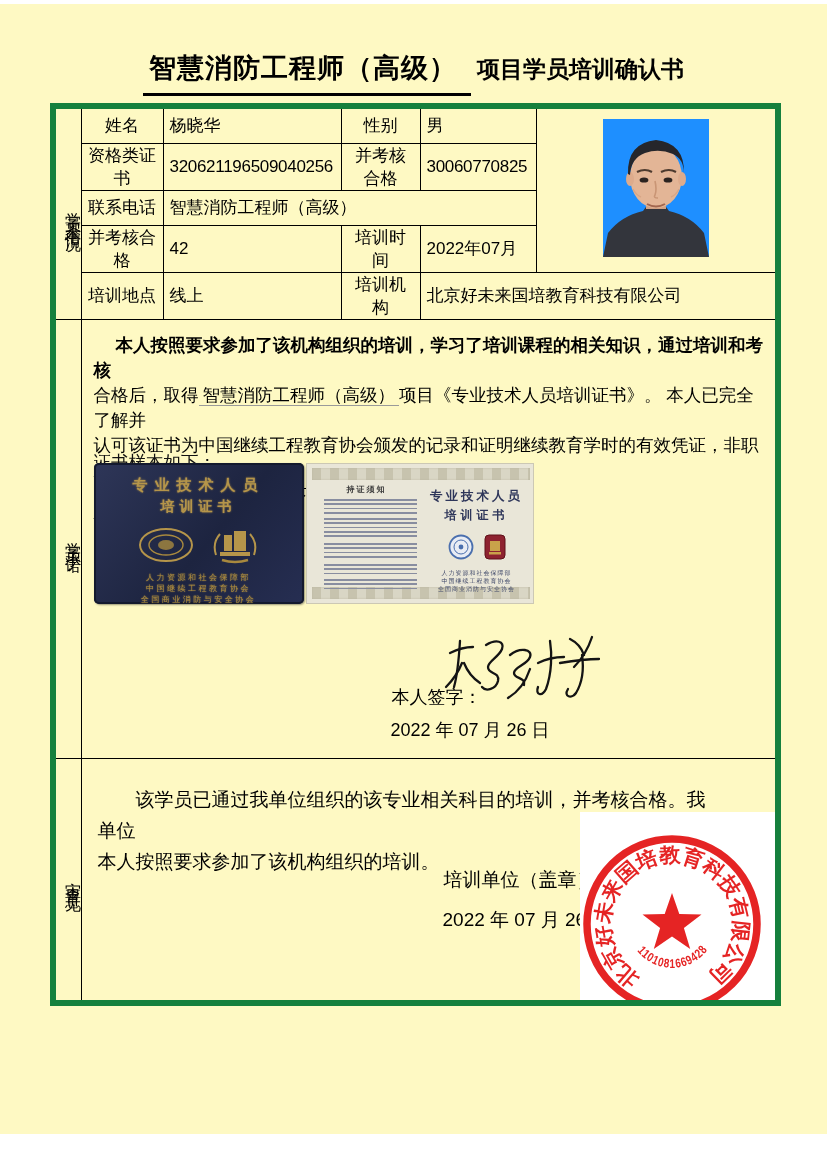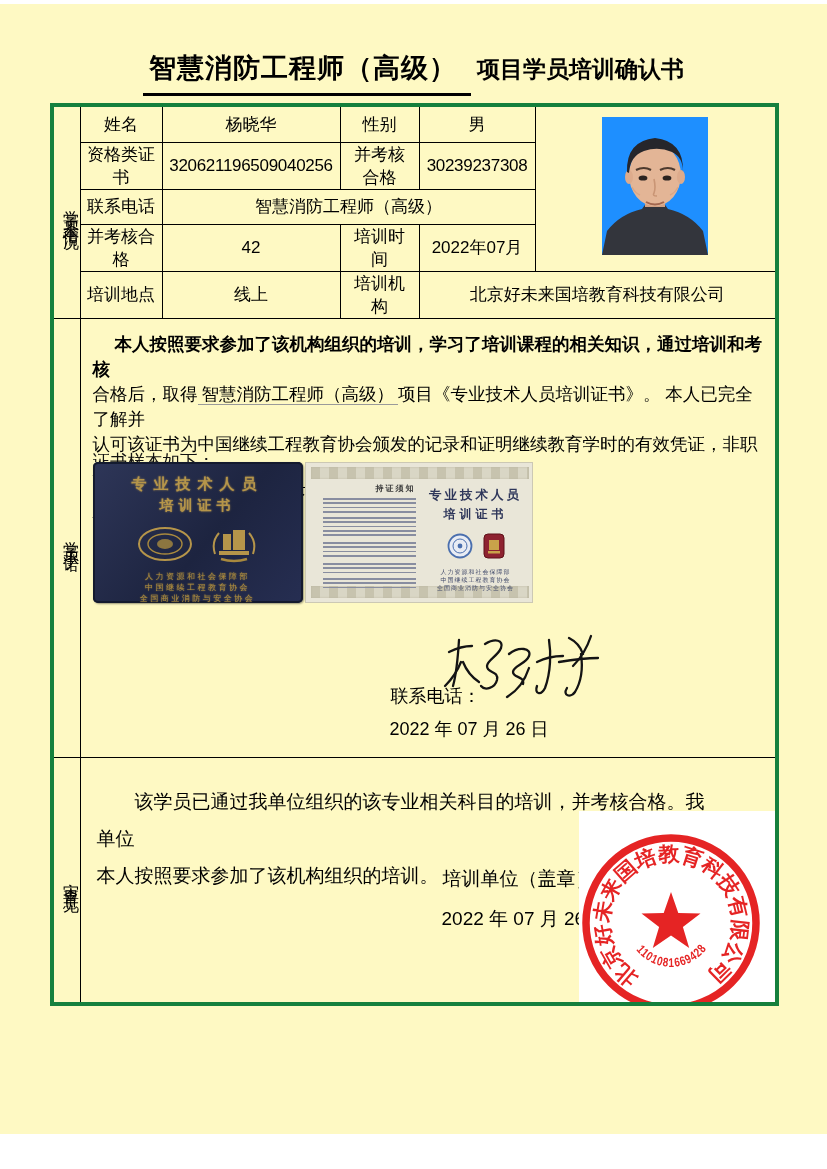--- a/index.html
+++ b/index.html
@@ -9,23 +9,23 @@
 
   
   .title-row { position:absolute; top:46px; left:0; width:100%; text-align:center; white-space:nowrap; }
   .title-course { font-size:27px; font-weight:900; letter-spacing:1px; border-bottom:3px solid #000; padding:0 14px 7px 6px; display:inline-block; }
   .title-suffix { font-size:23px; font-weight:600; margin-left:6px; }
 
   
   table.form { position:absolute; left:50px; top:99px; width:725px; height:903px;
     border-collapse:collapse; table-layout:fixed; }
   table.form td { border:1.5px solid #000; font-size:17px; padding:0 6px; overflow:hidden; }
-  table.form { border:4px solid #15803d; }
+  table.form { border:6px solid #15803d; }
   td.lbl { text-align:center; padding:0 2px; }
-  td.val { text-align:center; }
+  td.val { text-align:left; }
   td.side { width:28px; padding:0; text-align:center; vertical-align:middle; }
   .vtext { writing-mode:vertical-rl; text-orientation:upright; letter-spacing:5px; font-size:16px; margin:0 auto; }
   td.num { font-size:17px; letter-spacing:-0.3px; }
 
   
   td.photo-cell { text-align:center; vertical-align:middle; padding:0; }
   .photo-wrap { display:inline-block; width:106px; height:138px; }
 
   
   td.sec-body { position:relative; vertical-align:top; padding:0; }
@@ -45,36 +45,36 @@
   .cover-footer { margin-top:7px; text-align:center; color:#a9893e; text-shadow:0 0 1.5px rgba(169,137,62,.9); }
   .cover-footer div { font-size:8px; letter-spacing:2.5px; line-height:11px; }
 
   .cert-inner { position:absolute; left:224px; top:143px; width:228px; height:141px;
     background:#e9e6d8; border:1px solid #ccc8b4; }
   .band { position:absolute; left:5px; width:218px; height:12px;
     background:repeating-linear-gradient(90deg,#c7c3ae 0 9px,#d9d6c5 9px 18px);
     box-shadow:inset 0 0 2px #b9b5a0; }
   .band.top { top:4px; } .band.bot { bottom:4px; }
   .inner-left { position:absolute; left:10px; top:20px; width:100px; }
-  .notice-title { font-size:8px; font-weight:bold; color:#3a3a3a; text-align:right; letter-spacing:2px; margin-bottom:4px; }
+  .notice-title { font-size:8px; font-weight:bold; color:#3a3a3a; text-align:center; letter-spacing:2px; margin-bottom:4px; }
   .tlines { background:repeating-linear-gradient(180deg,#888da0 0 1.6px,rgba(0,0,0,0) 1.6px 4.3px); margin:0 0 4px 7px; }
   .inner-right { position:absolute; left:120px; top:24px; width:100px; text-align:center; }
   .inner-title { font-family:"Liberation Serif","DejaVu Serif",serif; font-weight:bold; color:#2e365a; }
   .inner-title .l1 { font-size:12.5px; letter-spacing:3px; }
   .inner-title .l2 { font-size:12px; letter-spacing:4px; margin-top:2px; }
   .inner-emblems { display:flex; justify-content:center; align-items:center; gap:10px; margin-top:9px; height:28px; }
   .inner-footer { margin-top:8px; color:#3d4668; }
   .inner-footer div { font-size:6px; letter-spacing:1px; line-height:8px; }
 
   .sign-img { position:absolute; left:360px; top:309px; }
   .sign-label { position:absolute; left:310px; top:365px; font-size:18px; }
   .sign-date  { position:absolute; left:309px; top:398px; font-size:18px; }
 
   
-  .rev-para { padding:25px 40px 0 10px; font-size:19px; line-height:37px; width:660px; }
+  .rev-para { padding:25px 40px 0 10px; font-size:19px; line-height:31px; width:660px; }
   .rev-indent { text-indent:38px; }
   .unit-label { position:absolute; left:362px; top:108px; font-size:19px; }
   .rev-date   { position:absolute; left:361px; top:148px; font-size:19px; }
   .seal-box { position:absolute; left:498px; top:53px; width:196px; height:234px; background:#fff; }
 </style>
 </head>
 <body>
 
 <div class="page">
 
@@ -118,21 +118,21 @@
             <path d="M44,85 q9,5 18,0" stroke="#a2674f" stroke-width="2" fill="none"></path>
             <path d="M30,70 q3,6 8,8 M76,70 q-3,6 -8,8" stroke="#d8a687" stroke-width="1.4" fill="none"></path>
           </svg>
         </span>
       </td>
     </tr>
     <tr style="height:35px">
       <td class="lbl">资格类证书</td>
       <td class="val num">320621196509040256</td>
       <td class="lbl">并考核合格</td>
-      <td class="val num">30239237308</td>
+      <td class="val num">30060770825</td>
     </tr>
     <tr style="height:35px">
       <td class="lbl">联系电话</td>
       <td class="val" colspan="3">智慧消防工程师（高级）</td>
     </tr>
     <tr style="height:35px">
       <td class="lbl">并考核合格</td>
       <td class="val">42</td>
       <td class="lbl">培训时间</td>
       <td class="val">2022年07月</td>
@@ -230,21 +230,21 @@
             <path d="M68,26 C78,18 91,20 88,28 C85,36 72,38 72,44 C72,50 84,48 82,56"></path>
             <path d="M88,40 C84,52 76,63 66,69"></path>
             <path d="M96,34 C104,30 114,28 122,28"></path>
             <path d="M108,12 C110,24 110,44 104,60 C100,68 93,66 96,58"></path>
             <path d="M128,10 C136,14 140,20 142,26"></path>
             <path d="M150,8 C146,20 140,30 132,38"></path>
             <path d="M118,34 C130,32 146,30 157,30"></path>
             <path d="M140,26 C142,40 140,54 134,64 C130,70 121,68 126,60"></path>
           </svg>
         </div>
-        <div class="sign-label">联系电话：</div>
+        <div class="sign-label">本人签字：</div>
         <div class="sign-date">2022 年 07 月 26 日</div>
       </td>
     </tr>
 
     <tr>
       <td class="side">
         <div class="vtext">审查意见</div>
       </td>
       <td class="sec-body" colspan="5">
         <div class="rev-para">

